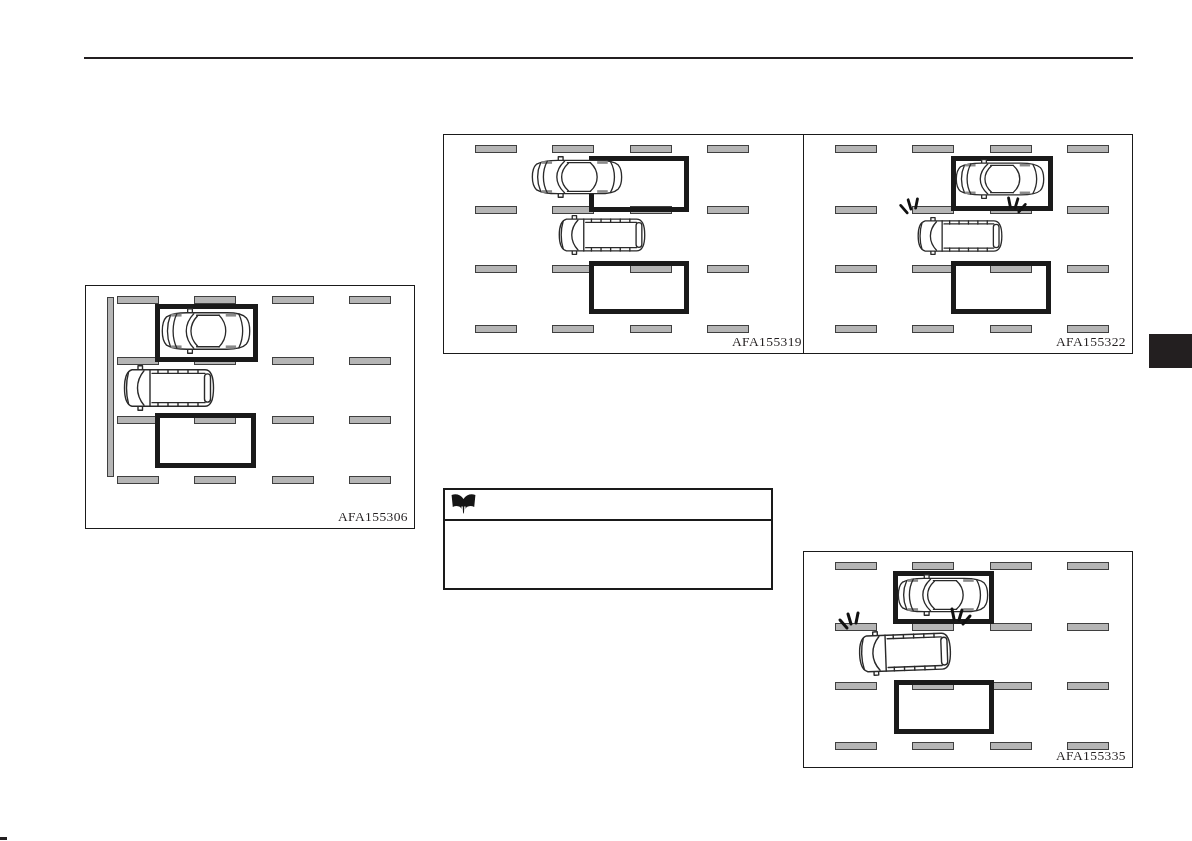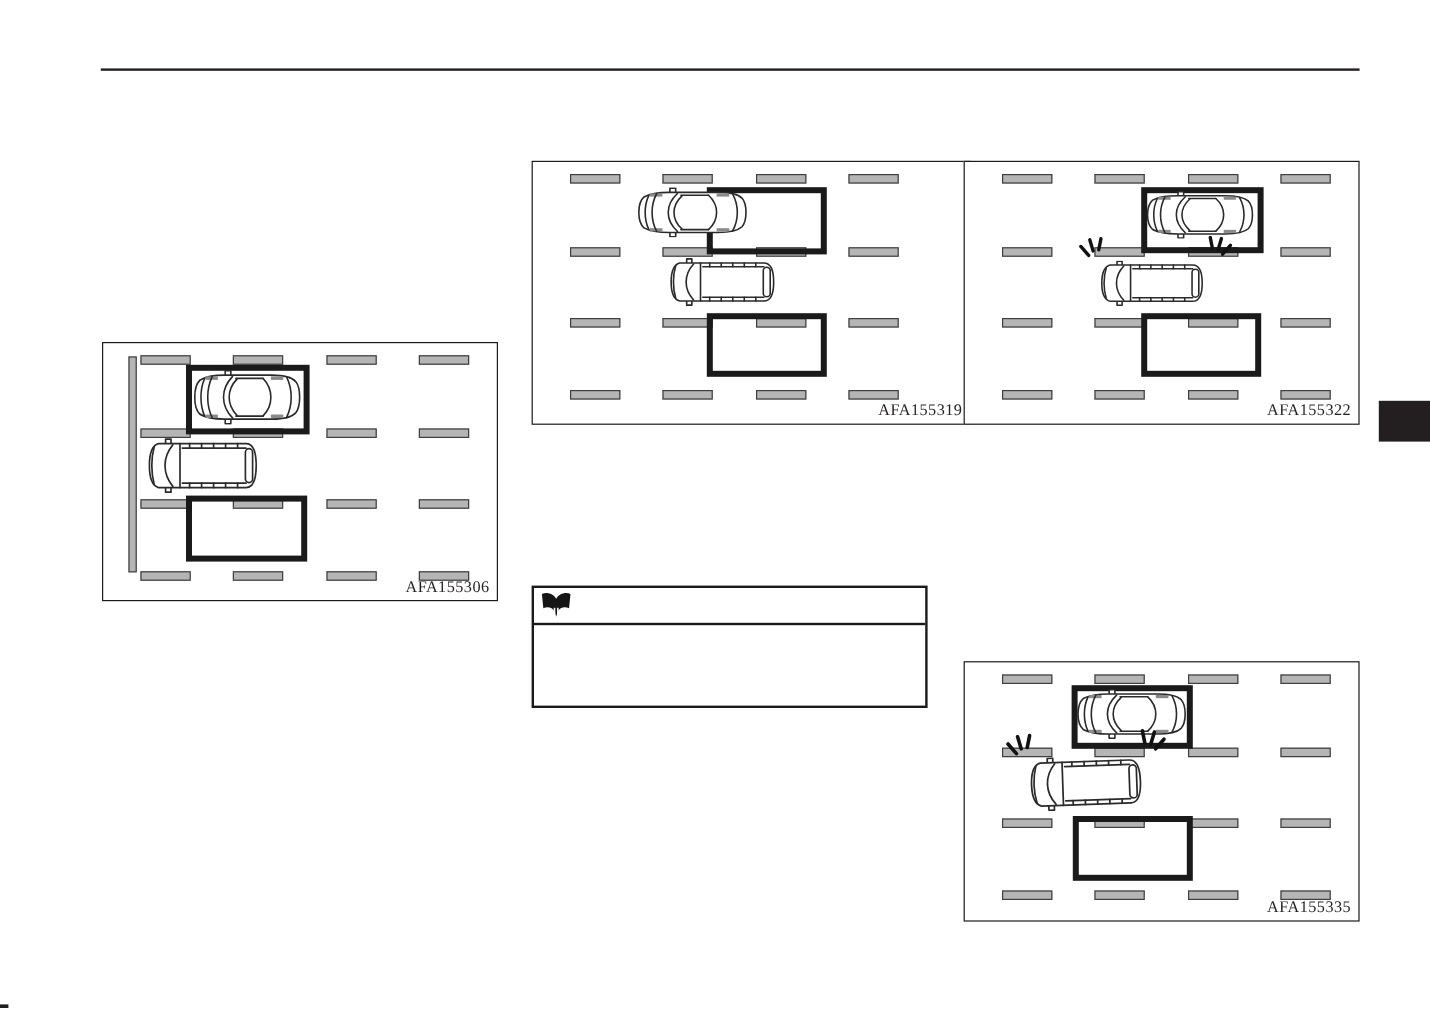--- a/index.html
+++ b/index.html
@@ -17,21 +17,21 @@
     background:var(--ink,#231f20);
   }
   .page-edge-mark{
     position:absolute;left:0;top:837px;width:7px;height:3px;
     background:var(--ink,#231f20);
   }
   .figure{
     position:absolute;border:1.6px solid var(--zone,#1a1a1a);
     background:#fff;box-sizing:border-box;
   }
-  .fig1{left:85px;top:285px;width:330px;height:216px;}
+  .fig1{left:85px;top:285px;width:330px;height:244px;}
   .fig2{left:443px;top:134px;width:366px;height:220px;}
   .fig3{left:803px;top:134px;width:330px;height:220px;}
   .fig4{left:803px;top:551px;width:330px;height:217px;}
   .dash{
     position:absolute;width:42px;height:8px;z-index:1;
     background:var(--dash-fill,#b5b5b5);
     border:1px solid var(--dash-border,#3f3f3f);
     box-sizing:border-box;
   }
   .edge-line{

